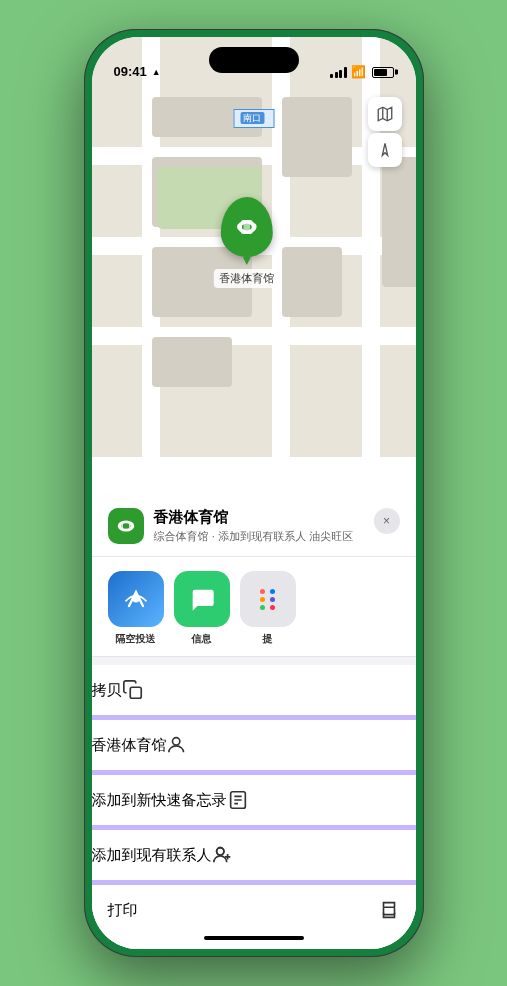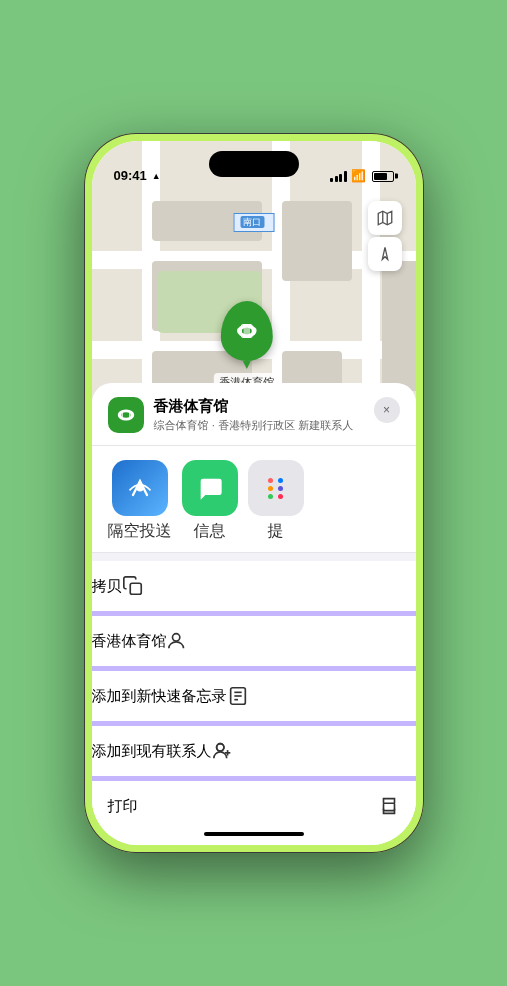--- a/index.html
+++ b/index.html
@@ -8,22 +8,22 @@
       background: #7bc67e;
       display: flex;
       justify-content: center;
       align-items: center;
       min-height: 100vh;
       font-family: -apple-system, 'PingFang SC', 'Helvetica Neue', sans-serif;
     }
 
     .phone-outer {
       width: 340px;
-      height: 720px;
-      background: #bef264;
+      height: 928px;
+      background: #15803d;
       border-radius: 52px;
       padding: 8px;
       box-shadow: 0 20px 60px rgba(0,0,0,0.5), inset 0 0 0 1px #3a3a3a;
       position: relative;
     }
 
     .phone-inner {
       width: 100%;
       height: 100%;
       background: #fff;
@@ -340,23 +340,24 @@
     .share-icon-wrap.selected {
       outline: 2.5px solid #e63030;
     }
 
     .share-airdrop { background: linear-gradient(135deg, #1e6fcc, #5ab4ff); }
     .share-message { background: #2ecc71; }
     .share-mail { background: #4a90d9; }
     .share-notes { background: linear-gradient(to bottom, #ffd900 0%, #fff8c0 60%, #fff 100%); }
 
     .share-label {
-      font-size: 16px;
+      font-size: 10px;
       color: #333;
       text-align: right;
+      font-weight: bold;
     }
 
     
     .action-list {
       background: #fff;
       margin-top: 8px;
     }
 
     .action-item {
       display: flex;
@@ -486,21 +487,21 @@
       <div class="location-header">
         <div class="location-icon-wrap">
           <svg width="22" height="22" viewBox="0 0 24 24" fill="white">
             <ellipse cx="12" cy="12" rx="9" ry="6"></ellipse>
             <ellipse cx="12" cy="12" rx="5" ry="3" fill="#2e9b2e"></ellipse>
             <rect x="8" y="7" width="8" height="10" rx="1.5" fill="none" stroke="white" stroke-width="1"></rect>
           </svg>
         </div>
         <div class="location-info">
           <div class="location-name">香港体育馆</div>
-          <div class="location-desc">综合体育馆 · 香港特别行政区 新建联系人</div>
+          <div class="location-desc">综合体育馆 · 添加到现有联系人 油尖旺区</div>
         </div>
         <div class="close-btn">
           <span>×</span>
         </div>
       </div>
 
       <div class="share-row">
 
         <div class="share-item">
           <div class="share-icon-wrap share-airdrop">

